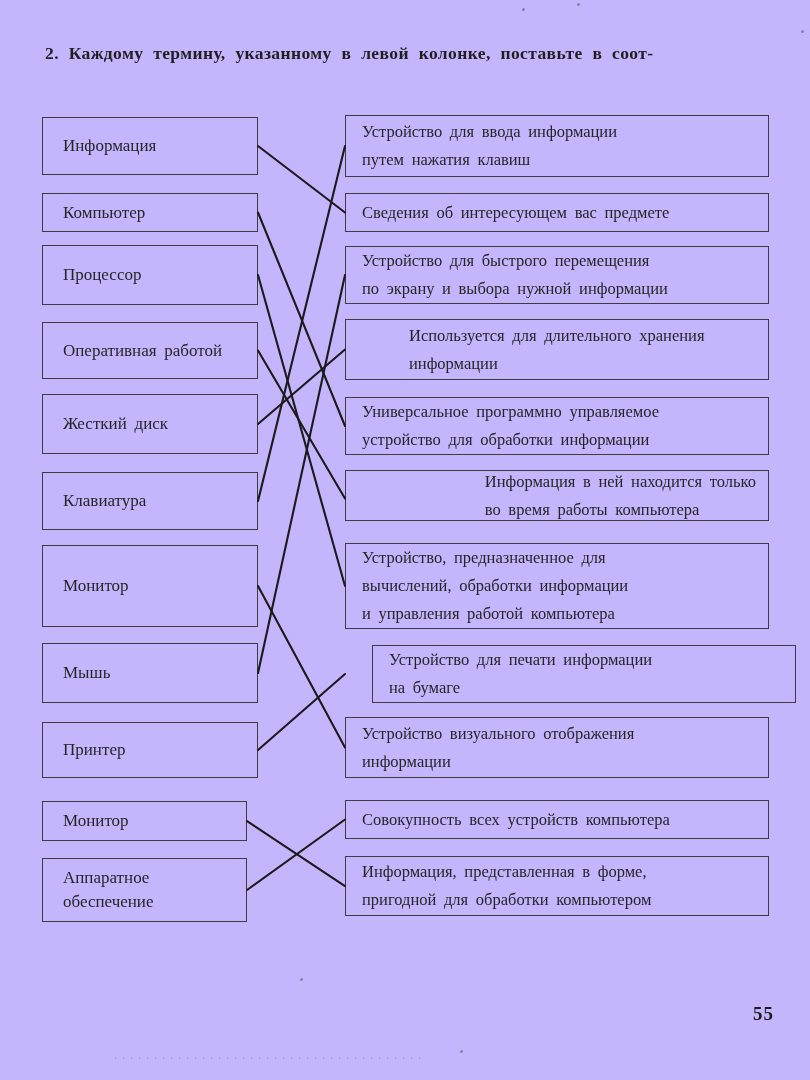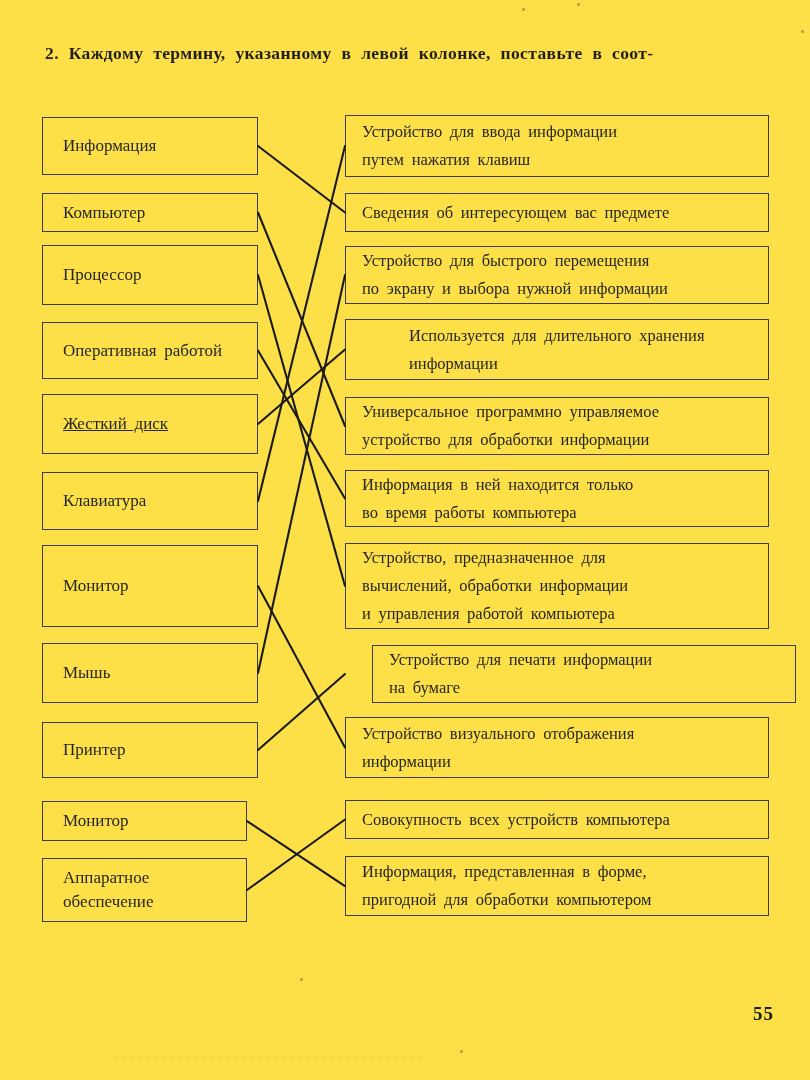--- a/index.html
+++ b/index.html
@@ -1,19 +1,19 @@
 <!DOCTYPE html>
 <html><head>
 <meta charset="utf-8">
 <style>
   html,body{margin:0;padding:0;}
   .page{
     position:relative;
     width:810px;height:1080px;
-    background:#fde047;
+    background:#c4b5fd;
     font-family:"Liberation Serif","DejaVu Serif",serif;
     color:#262626;
     overflow:hidden;
   }
   .task-header{
     position:absolute;
     left:45px;top:40px;right:38px;
     font-size:17.5px;
     font-weight:bold;
     letter-spacing:.4px;
@@ -86,21 +86,21 @@
       </div>
       <div class="box term-box" style="left: 42px; top: 193px; width: 216px; height: 39px; border-color: rgb(61, 61, 61);">
         <span class="label">Компьютер</span>
       </div>
       <div class="box term-box" style="left: 42px; top: 245px; width: 216px; height: 60px; border-color: rgb(61, 61, 61);">
         <span class="label">Процессор</span>
       </div>
       <div class="box term-box" style="left: 42px; top: 322px; width: 216px; height: 57px; border-color: rgb(61, 61, 61);">
         <span class="label">Оперативная работой</span>
       </div>
-      <div class="box term-box" style="left: 42px; top: 394px; width: 216px; height: 60px; border-color: rgb(61, 61, 61); text-decoration: underline;">
+      <div class="box term-box" style="left: 42px; top: 394px; width: 216px; height: 60px; border-color: rgb(61, 61, 61);">
         <span class="label">Жесткий диск</span>
       </div>
       <div class="box term-box" style="left: 42px; top: 472px; width: 216px; height: 58px; border-color: rgb(61, 61, 61);">
         <span class="label">Клавиатура</span>
       </div>
       <div class="box term-box" style="left: 42px; top: 545px; width: 216px; height: 82px; border-color: rgb(61, 61, 61);">
         <span class="label">Монитор</span>
       </div>
       <div class="box term-box" style="left: 42px; top: 643px; width: 216px; height: 60px; border-color: rgb(61, 61, 61);">
         <span class="label">Мышь</span>
@@ -128,21 +128,21 @@
 по экрану и выбора нужной информации</span>
       </div>
       <div class="box desc-box" style="left: 345px; top: 319px; width: 424px; height: 61px; border-color: rgb(61, 61, 61); padding-left: 47px;">
         <span class="label">Используется для длительного хранения
 информации</span>
       </div>
       <div class="box desc-box" style="left: 345px; top: 397px; width: 424px; height: 58px; border-color: rgb(61, 61, 61);">
         <span class="label">Универсальное программно управляемое
 устройство для обработки информации</span>
       </div>
-      <div class="box desc-box" style="left: 345px; top: 470px; width: 424px; height: 57px; border-color: rgb(61, 61, 61);">
+      <div class="box desc-box" style="left: 345px; top: 470px; width: 424px; height: 51px; border-color: rgb(61, 61, 61); justify-content: flex-end;">
         <span class="label">Информация в ней находится только
 во время работы компьютера</span>
       </div>
       <div class="box desc-box" style="left: 345px; top: 543px; width: 424px; height: 86px; border-color: rgb(61, 61, 61);">
         <span class="label">Устройство, предназначенное для
 вычислений, обработки информации
 и управления работой компьютера</span>
       </div>
       <div class="box desc-box" style="left: 345px; top: 645px; width: 424px; height: 58px; border-color: rgb(61, 61, 61); margin-left: 27px;">
         <span class="label">Устройство для печати информации

